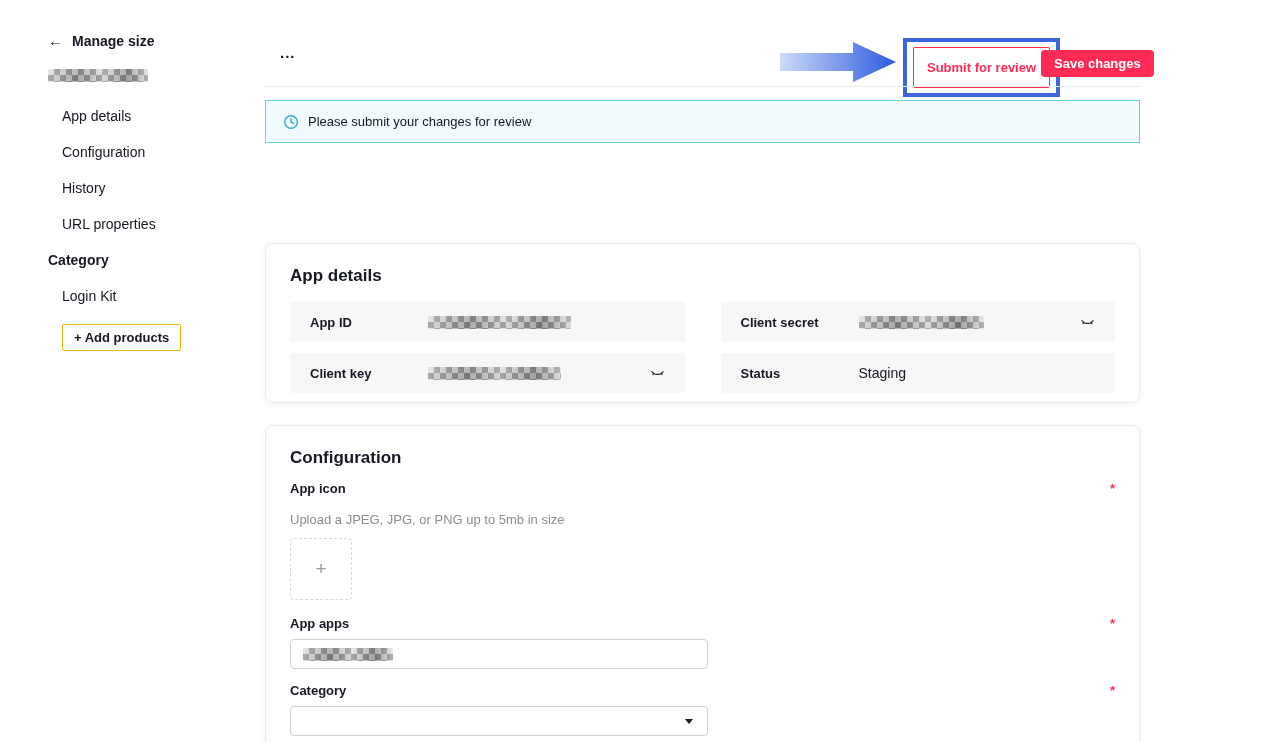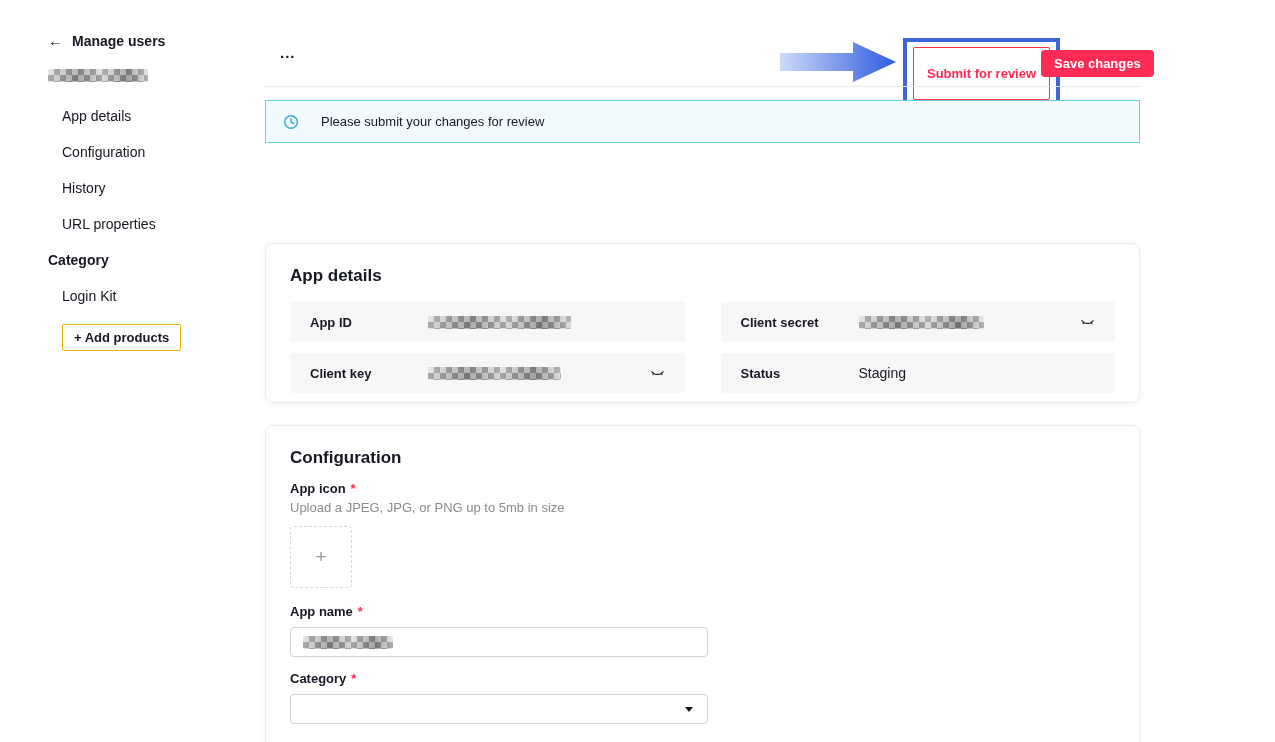--- a/index.html
+++ b/index.html
@@ -50,37 +50,37 @@
 
   .annotation-arrow { position: absolute; left: 780px; top: 40px; pointer-events: none; }
   .annotation-box {
     position: absolute; left: 903px; top: 38px;
     border: 4px solid #3d63dd; background: #ffffff;
     padding: 5px 6px; box-sizing: border-box;
   }
   .submit-btn {
     border: 1px solid #fe2c55; background: #ffffff; color: #fe2c55;
     font-family: "Liberation Sans", sans-serif;
-    font-size: 13px; font-weight: 700; padding: 18px 13px; border-radius: 2px; cursor: pointer;
+    font-size: 13px; font-weight: 700; padding: 12px 13px; border-radius: 2px; cursor: pointer;
     white-space: nowrap;
   }
   .save-btn {
     position: absolute; left: 1041px; top: 50px;
     background: #fe2c55; color: #ffffff; border: none;
     font-family: "Liberation Sans", sans-serif;
     font-size: 13px; font-weight: 700; padding: 6px 13px; border-radius: 4px; cursor: pointer;
     white-space: nowrap;
   }
 
   
   .banner {
     position: absolute; left: 265px; top: 100px; width: 875px; height: 43px;
     box-sizing: border-box;
     border: 1px solid #6ad2e4; background: #f1fbfd;
-    display: flex; align-items: center; gap: 22px; padding: 0 17px;
+    display: flex; align-items: center; gap: 9px; padding: 0 17px;
     font-size: 13px;
   }
 
   
   .owner { position: absolute; left: 265px; top: 181px; }
   .owner-label { font-size: 13px; font-weight: 700; }
   .owner-name { margin-top: 7px; width: 155px; height: 19px; }
 
   
   .card {
@@ -100,23 +100,23 @@
   }
   .detail-row {
     background: #f7f7f8; border-radius: 2px;
     height: 40px; display: flex; align-items: center; padding: 0 20px;
   }
   .detail-label { width: 118px; flex: none; font-size: 13px; font-weight: 700; }
   .detail-value { flex: 1; display: flex; align-items: center; font-size: 14px; }
   .eye-btn { margin-left: auto; background: none; border: none; padding: 0; cursor: pointer; display: flex; align-items: center; }
 
   .config-card { top: 425px; height: 430px; }
-  .field-label { font-size: 13px; font-weight: 700; display: flex; align-items: baseline; gap: 5px; }
+  .field-label { font-size: 13px; font-weight: 700; display: flex; align-items: baseline; gap: 5px; justify-content: space-between; }
   .req { color: #fe2c55; font-weight: 700; font-size: 13px; }
-  .help-text { font-size: 13px; color: #8a8b91; margin-top: 4px; }
+  .help-text { font-size: 13px; color: #8a8b91; margin-top: 16px; }
   .mt16 { margin-top: 16px; }
   .mt14 { margin-top: 14px; }
   .title-gap { margin-top: 13px; }
 
   .upload-box {
     margin-top: 11px; width: 62px; height: 62px; box-sizing: border-box;
     border: 1px dashed #d8d8dc; border-radius: 4px;
     display: flex; align-items: center; justify-content: center;
     color: #9a9a9e; font-size: 19px; font-weight: 400; cursor: pointer; background: #fff;
   }
@@ -138,21 +138,21 @@
   }
 </style>
 </head>
 <body>
 
 <div class="page">
 
   <nav class="sidebar">
     <div class="back-row">
       <span class="back-arrow">←</span>
-      <span>Manage users</span>
+      <span>Manage size</span>
     </div>
     <div class="redacted sb-appname"></div>
     <div class="sb-nav">
       <div class="sb-item">App details</div>
       <div class="sb-item">Configuration</div>
       <div class="sb-item">History</div>
       <div class="sb-item">URL properties</div>
       <div class="sb-heading">Category</div>
       <div class="sb-item">Login Kit</div>
       <button class="add-products-btn">+ Add products</button>
@@ -241,21 +241,21 @@
     <div class="field-label title-gap">
       <span>App icon</span>
       <span class="req">*</span>
     </div>
     <div class="help-text">Upload a JPEG, JPG, or PNG up to 5mb in size</div>
     <div class="upload-box">
       <span>+</span>
     </div>
 
     <div class="field-label mt16">
-      <span>App name</span>
+      <span>App apps</span>
       <span class="req">*</span>
     </div>
     <div class="text-input">
       <span class="redacted" style="width:90px;height:13px;"></span>
     </div>
 
     <div class="field-label mt14">
       <span>Category</span>
       <span class="req">*</span>
     </div>

